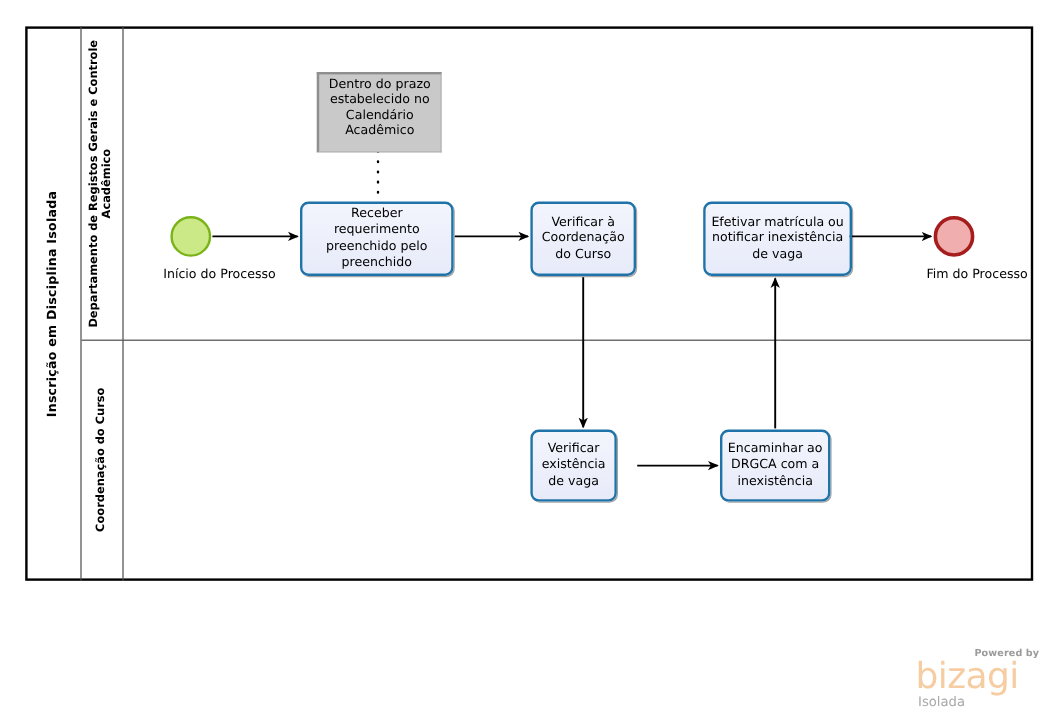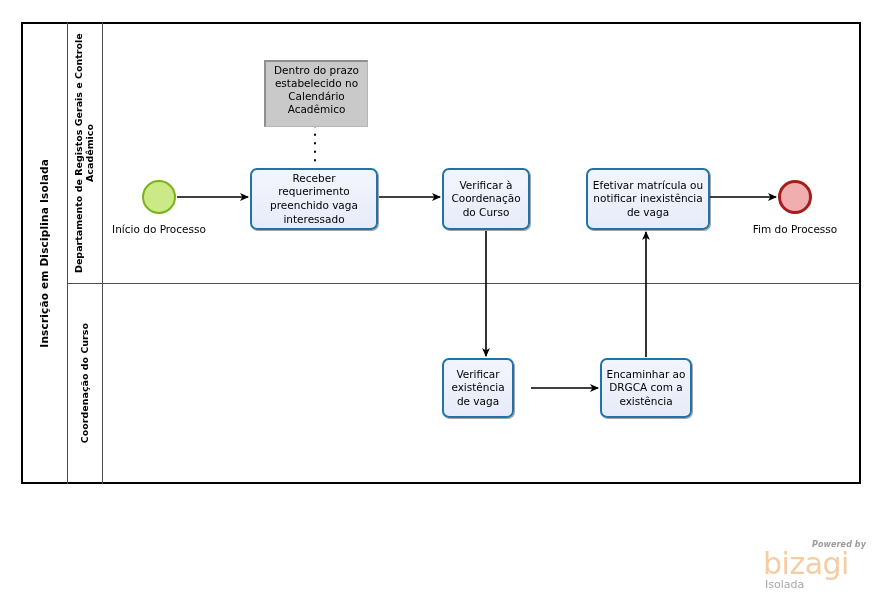--- a/index.html
+++ b/index.html
@@ -103,25 +103,25 @@
     border: 2px solid #7ab317;
   }
   .event.end {
     width: 34px; height: 34px;
     left: 778px; top: 180px;
     background: #f0afae;
     border: 3px solid #a51d1d;
   }
   .event-label {
     position: absolute;
-    text-align: center;
     font-size: 10.5px;
     color: #000;
     line-height: 1.25;
     width: 110px;
+    margin-left: 32px;
   }
   #start-label { left: 104px; top: 223px; }
   #end-label   { left: 740px; top: 223px; }
 
   
   .task {
     position: absolute;
     box-sizing: border-box;
     background: #eceffb;
     background: linear-gradient(180deg,#f3f5fd 0%, #e7ebf9 100%);
@@ -178,21 +178,20 @@
     width: 105px;
     height: 52px;
   }
   #powered-by {
     position: absolute;
     right: 2px; top: 0px;
     font-size: 8px;
     color: #9b9b9b;
     font-weight: bold;
     letter-spacing: 0.1px;
-    font-style: italic;
   }
   #bizagi-word {
     position: absolute;
     left: 0; top: 9px;
     font-size: 30px;
     line-height: 30px;
     color: #f6cda2;
     font-family: "DejaVu Sans", sans-serif;
     font-weight: normal;
     letter-spacing: -0.5px;
@@ -251,37 +250,37 @@
     <span>Dentro do prazo estabelecido no Calendário Acadêmico</span>
   </div>
 
   <div class="event start"></div>
   <div class="event-label" id="start-label">Início do Processo</div>
 
   <div class="event end"></div>
   <div class="event-label" id="end-label">Fim do Processo</div>
 
   <div class="task" id="task-receber">
-    <span>Receber requerimento preenchido vaga interessado</span>
+    <span>Receber requerimento preenchido pelo preenchido</span>
   </div>
 
   <div class="task" id="task-encaminhar">
     <span>Verificar à Coordenação do Curso</span>
   </div>
 
   <div class="task" id="task-efetivar">
     <span>Efetivar matrícula ou notificar inexistência de vaga</span>
   </div>
 
   <div class="task" id="task-verificar">
     <span>Verificar existência de vaga</span>
   </div>
 
   <div class="task" id="task-drgca">
-    <span>Encaminhar ao DRGCA com a existência</span>
+    <span>Encaminhar ao DRGCA com a inexistência</span>
   </div>
 
   <div id="bizagi">
     <div id="powered-by">Powered by</div>
     <div id="bizagi-word">bizagi</div>
     <div id="modeler-word">Isolada</div>
   </div>
 
 </div>
 

